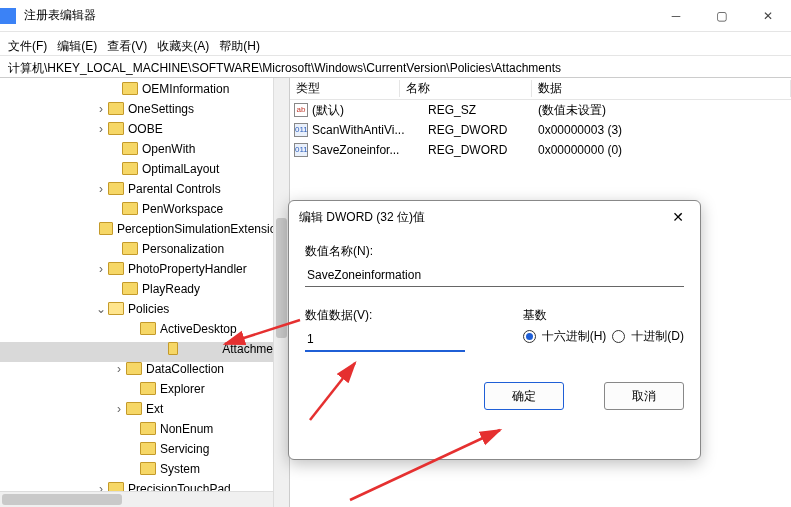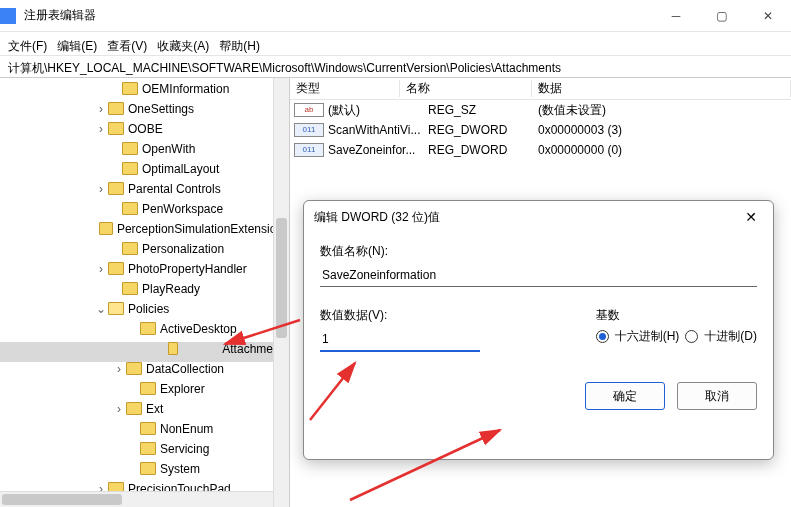--- a/index.html
+++ b/index.html
@@ -16,47 +16,47 @@
   .list { flex: 1; position: relative; overflow: hidden; }
   .listhead { display: flex; height: 22px; border-bottom: 1px solid #e5e5e5; font-size: 12px; align-items: center; }
   .ch { border-right: 1px solid #e5e5e5; padding-left: 6px; }
   .ch1 { width: 132px; }
   .ch2 { width: 110px; }
   .ch3 { flex: 1; }
   .row { display: flex; height: 20px; align-items: center; font-size: 12px; }
   .row .c1 { width: 132px; padding-left: 4px; display: flex; align-items: center; gap: 4px; }
   .row .c2 { width: 110px; padding-left: 6px; }
   .row .c3 { flex: 1; padding-left: 6px; }
-  .valicon { width: 30px; height: 14px; display: inline-block; border: 1px solid #888; background: #fff; font-size: 8px; text-align: center; line-height: 12px; }
+  .valicon { width: 14px; height: 14px; display: inline-block; border: 1px solid #888; background: #fff; font-size: 8px; text-align: center; line-height: 12px; }
   .valicon.sz { color: #c0392b; }
   .valicon.dw { color: #2f5fbb; background: #e9f0fb; }
   
   .node { display: flex; height: 20px; font-size: 12px; white-space: nowrap; }
   .ind { display: inline-block; }
   .exp { width: 14px; text-align: center; color: #666; }
   .fld { width: 16px; height: 13px; background: #f6d766; border: 1px solid #c49a2a; border-radius: 1px; margin-right: 4px; display: inline-block; }
   .fld.open { background: #ffe58d; }
   .sel { background: #d9d9d9; gap: 40px; }
   
-  .dialog { position: absolute; left: 303px; top: 200px; width: 471px; height: 260px; background: #fff; border: 1px solid #888; border-radius: 6px; box-shadow: 0 4px 16px rgba(0,0,0,0.25); }
+  .dialog { position: absolute; left: 288px; top: 200px; width: 413px; height: 260px; background: #fff; border: 1px solid #888; border-radius: 6px; box-shadow: 0 4px 16px rgba(0,0,0,0.25); }
   .dlg-title { height: 32px; display: flex; align-items: center; padding: 0 10px; font-size: 12px; }
   .dlg-title .t { flex: 1; }
   .dlg-close { width: 24px; text-align: center; font-size: 14px; }
   .dlg-body { padding: 4px 16px 10px 16px; font-size: 12px; }
   .dlg-label { margin: 6px 0 4px 0; }
   .namefield { border: none; border-bottom: 1px solid #666; width: 100%; padding: 4px 2px; font-size: 12px; background: transparent; }
   .dlg-row { display: flex; margin-top: 14px; gap: 24px; }
   .dlg-left { flex: 1; }
   .valfield { border: none; border-bottom: 2px solid #1f5fd6; width: 160px; padding: 4px 2px; font-size: 12px; }
   .radiogrp { display: flex; flex-direction: row; gap: 6px; margin-top: 4px; align-items: center; }
   .radio { display: flex; align-items: center; gap: 6px; }
   .rcircle { width: 13px; height: 13px; border: 1.5px solid #333; border-radius: 50%; display: inline-flex; align-items: center; justify-content: center; }
   .rcircle.on::after { content: ""; width: 7px; height: 7px; background: #1f5fd6; border-radius: 50%; }
   .dlg-btns { display: flex; justify-content: flex-end; gap: 12px; margin-top: 30px; }
-  .btn { width: 80px; height: 28px; border: 1px solid #888; background: #fcfcfc; border-radius: 3px; font-size: 12px; display: flex; align-items: center; justify-content: center; }
+  .btn { width: 80px; height: 28px; border: 1px solid #888; background: #fcfcfc; border-radius: 3px; font-size: 12px; display: flex; align-items: center; justify-content: center; margin-left: 28px; }
   .btn.primary { border: 1.5px solid #1f5fd6; }
   
   svg.arrows { position: absolute; left: 0; top: 0; width: 791px; height: 507px; pointer-events: none; }
   
   .vscroll { position: absolute; right: 0; top: 0; bottom: 0; width: 16px; background: #f0f0f0; border-left: 1px solid #ddd; }
   .vthumb { position: absolute; left: 2px; right: 2px; top: 140px; height: 120px; background: #c9c9c9; border-radius: 3px; }
   .hscroll { position: absolute; left: 0; right: 16px; bottom: 0; height: 16px; background: #f0f0f0; border-top: 1px solid #ddd; }
   .hthumb { position: absolute; top: 2px; bottom: 2px; left: 2px; width: 120px; background: #c9c9c9; border-radius: 3px; }
 </style>
 </head>

